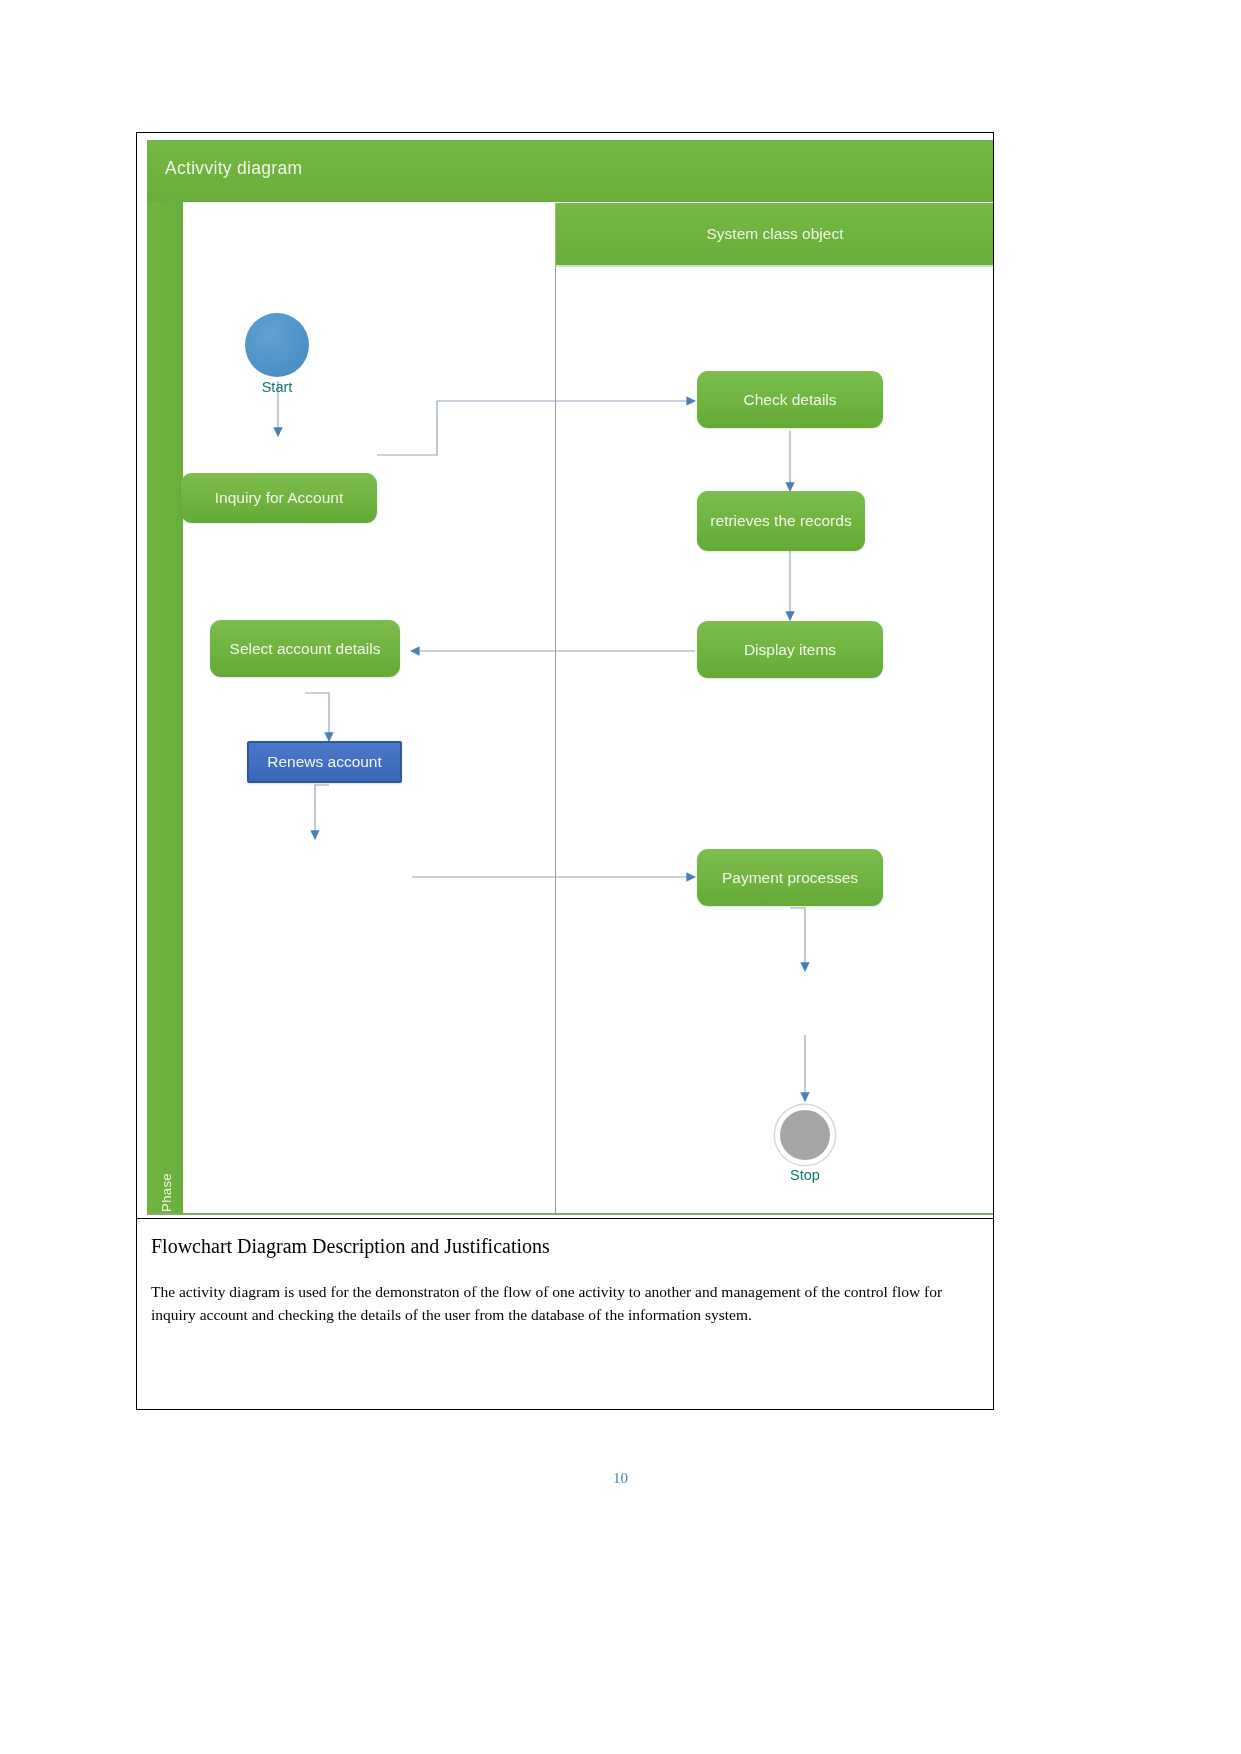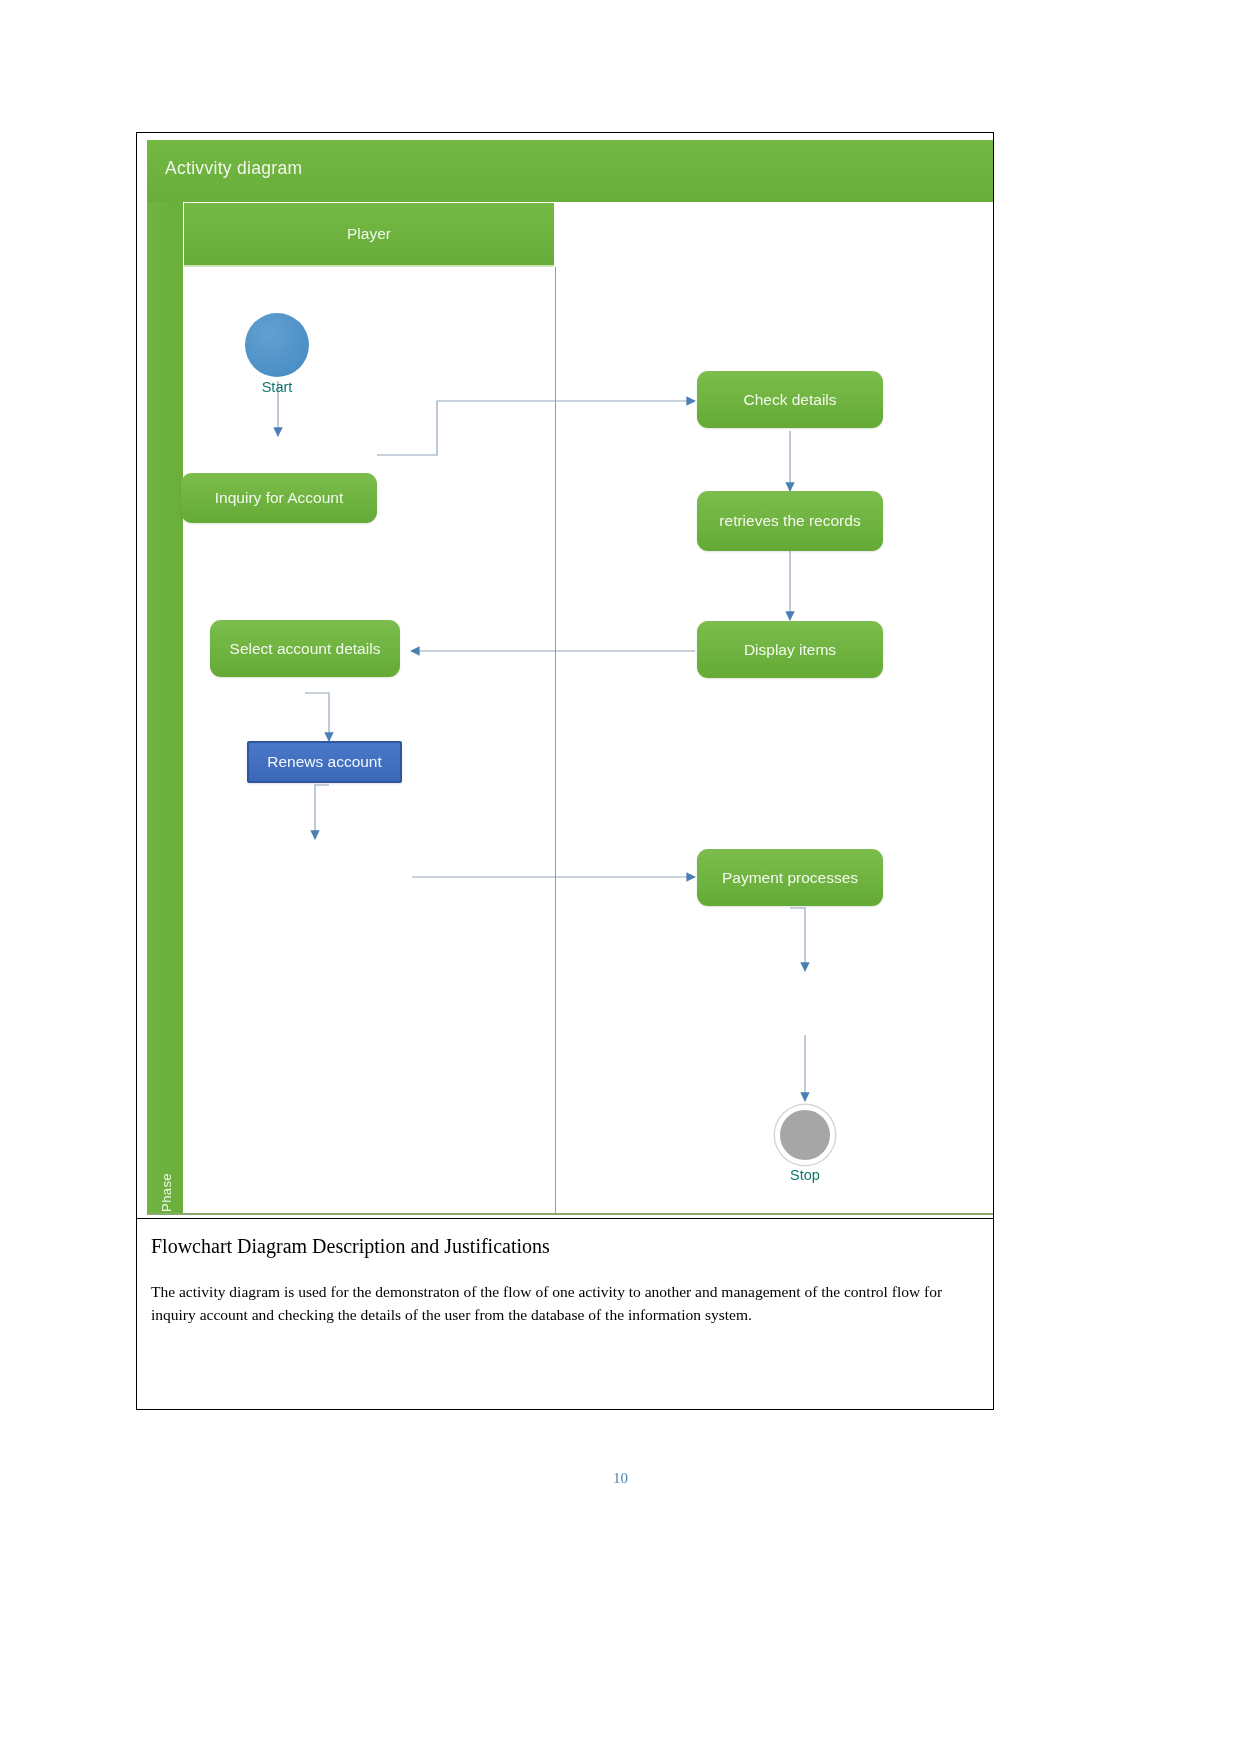--- a/index.html
+++ b/index.html
@@ -220,22 +220,22 @@
   <div id="diagram">
 
     <div id="title-band">
       <div id="title-text">Activvity diagram</div>
     </div>
 
     <div id="phase-strip">
       <div id="phase-label">Phase</div>
     </div>
 
-    <div class="lane-header" id="lane-header-player">
-      <span>Player</span>
+    <div class="lane-header" id="lane-header-system">
+      <span>System class object</span>
     </div>
 
     <div class="lane-body" id="lane-body-player"></div>
     <div class="lane-body" id="lane-body-system"></div>
     <div id="lane-bottom-rule"></div>
 
     <svg id="connectors" viewBox="0 0 858 1085" xmlns="http://www.w3.org/2000/svg">
       <defs>
         <marker id="arrow" markerWidth="9" markerHeight="9" refX="7.2" refY="4.5" orient="auto">
           <path d="M0,0.6 L8,4.5 L0,8.4 z" fill="#4a7fb5"></path>
@@ -280,21 +280,21 @@
 
     <div class="node selected" style="left:110px; top:608px; width:155px; height:42px;">
       <span>Renews account</span>
     </div>
 
 
     <div class="node" style="left:560px; top:238px; width:186px; height:57px;">
       <span>Check details</span>
     </div>
 
-    <div class="node" style="left:560px; top:358px; width:186px; height:60px;">
+    <div class="node" style="left:560px; top:358px; width:168px; height:60px;">
       <span>retrieves the records</span>
     </div>
 
     <div class="node" style="left:560px; top:488px; width:186px; height:57px;">
       <span>Display items</span>
     </div>
 
     <div class="node" style="left:560px; top:716px; width:186px; height:57px;">
       <span>Payment processes</span>
     </div>

